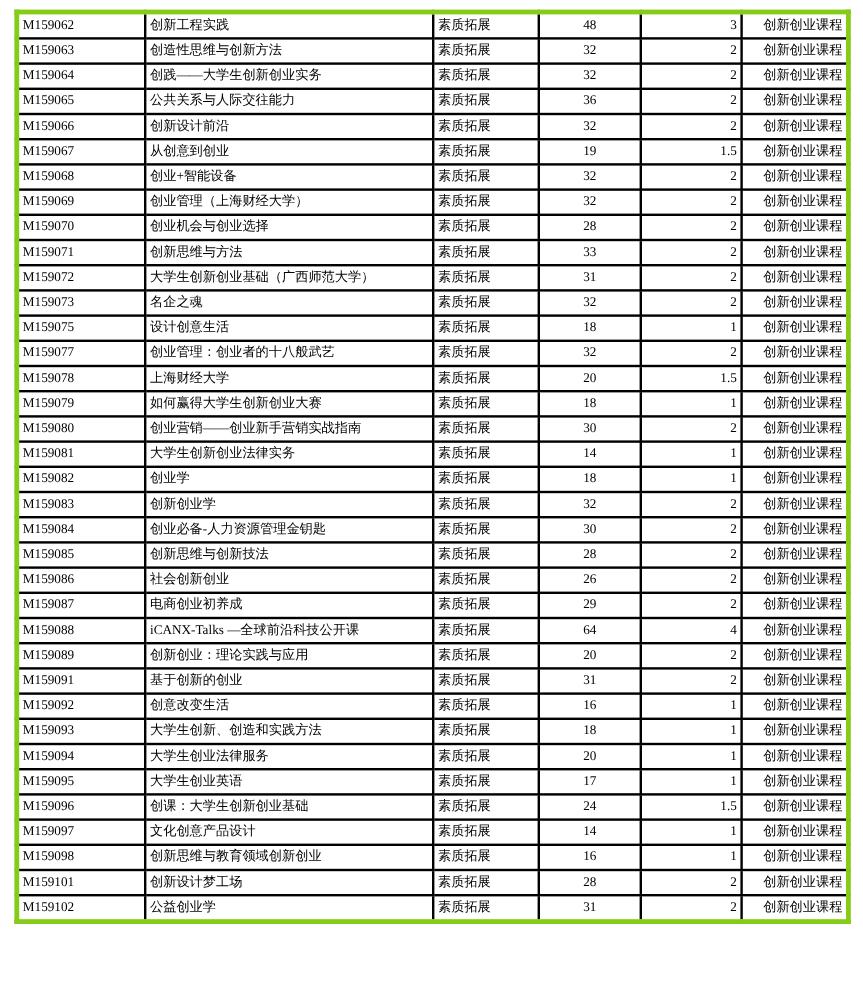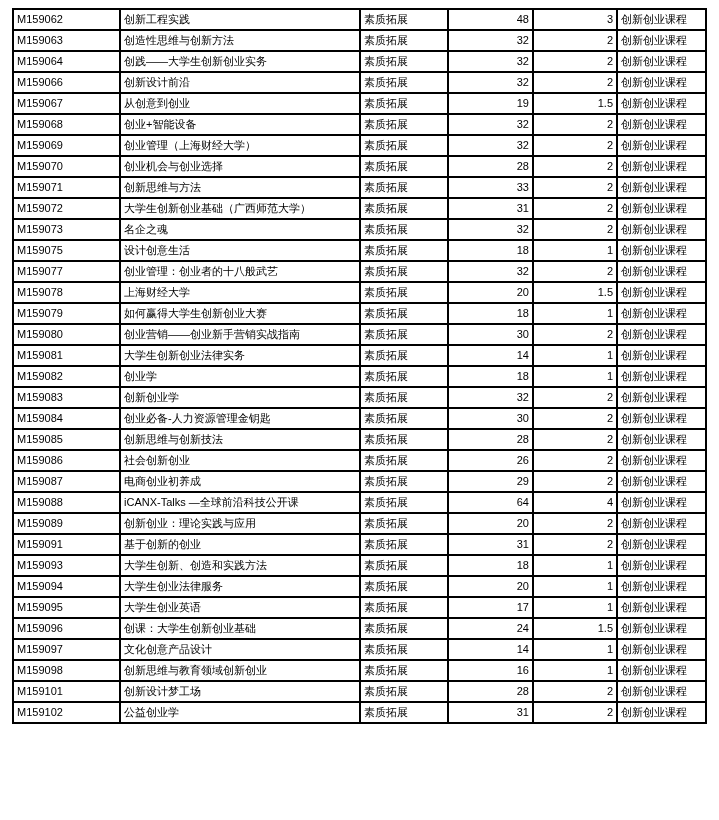--- a/index.html
+++ b/index.html
@@ -20,39 +20,40 @@
     height: 820px;
     background: #ffffff;
   }
   table.course-table {
     position: absolute;
     left: 12px;
     top: 8px;
     width: 693px;
     border-collapse: collapse;
     table-layout: fixed;
-    border: 2px solid #84cc16;
+    border: 4px solid #84cc16;
+    font-family: Liberation Serif, serif;
   }
   table.course-table td {
     border: 2px solid #000000;
     height: 19px;
     padding: 0 3px;
     font-size: 11px;
     line-height: 19px;
     white-space: nowrap;
     overflow: hidden;
     vertical-align: middle;
     background: #ffffff;
   }
   td.code     { text-align: left; }
   td.name     { text-align: left; }
   td.category { text-align: left; }
-  td.hours    { text-align: right; padding-right: 2px; }
+  td.hours    { text-align: center; padding-right: 2px; }
   td.credits  { text-align: right; padding-right: 2px; }
-  td.type     { text-align: left; padding-left: 2px; }
+  td.type     { text-align: right; padding-left: 2px; }
   col.c-code     { width: 107px; }
   col.c-name     { width: 240px; }
   col.c-category { width: 88px; }
   col.c-hours    { width: 85px; }
   col.c-credits  { width: 84px; }
   col.c-type     { width: 89px; }
 </style>
 </head>
 <body>
 
@@ -85,20 +86,28 @@
         </tr>
         <tr>
           <td class="code">M159064</td>
           <td class="name">创践——大学生创新创业实务</td>
           <td class="category">素质拓展</td>
           <td class="hours">32</td>
           <td class="credits">2</td>
           <td class="type">创新创业课程</td>
         </tr>
         <tr>
+          <td class="code">M159065</td>
+          <td class="name">公共关系与人际交往能力</td>
+          <td class="category">素质拓展</td>
+          <td class="hours">36</td>
+          <td class="credits">2</td>
+          <td class="type">创新创业课程</td>
+        </tr>
+        <tr>
           <td class="code">M159066</td>
           <td class="name">创新设计前沿</td>
           <td class="category">素质拓展</td>
           <td class="hours">32</td>
           <td class="credits">2</td>
           <td class="type">创新创业课程</td>
         </tr>
         <tr>
           <td class="code">M159067</td>
           <td class="name">从创意到创业</td>
@@ -266,20 +275,28 @@
           <td class="hours">20</td>
           <td class="credits">2</td>
           <td class="type">创新创业课程</td>
         </tr>
         <tr>
           <td class="code">M159091</td>
           <td class="name">基于创新的创业</td>
           <td class="category">素质拓展</td>
           <td class="hours">31</td>
           <td class="credits">2</td>
+          <td class="type">创新创业课程</td>
+        </tr>
+        <tr>
+          <td class="code">M159092</td>
+          <td class="name">创意改变生活</td>
+          <td class="category">素质拓展</td>
+          <td class="hours">16</td>
+          <td class="credits">1</td>
           <td class="type">创新创业课程</td>
         </tr>
         <tr>
           <td class="code">M159093</td>
           <td class="name">大学生创新、创造和实践方法</td>
           <td class="category">素质拓展</td>
           <td class="hours">18</td>
           <td class="credits">1</td>
           <td class="type">创新创业课程</td>
         </tr>

